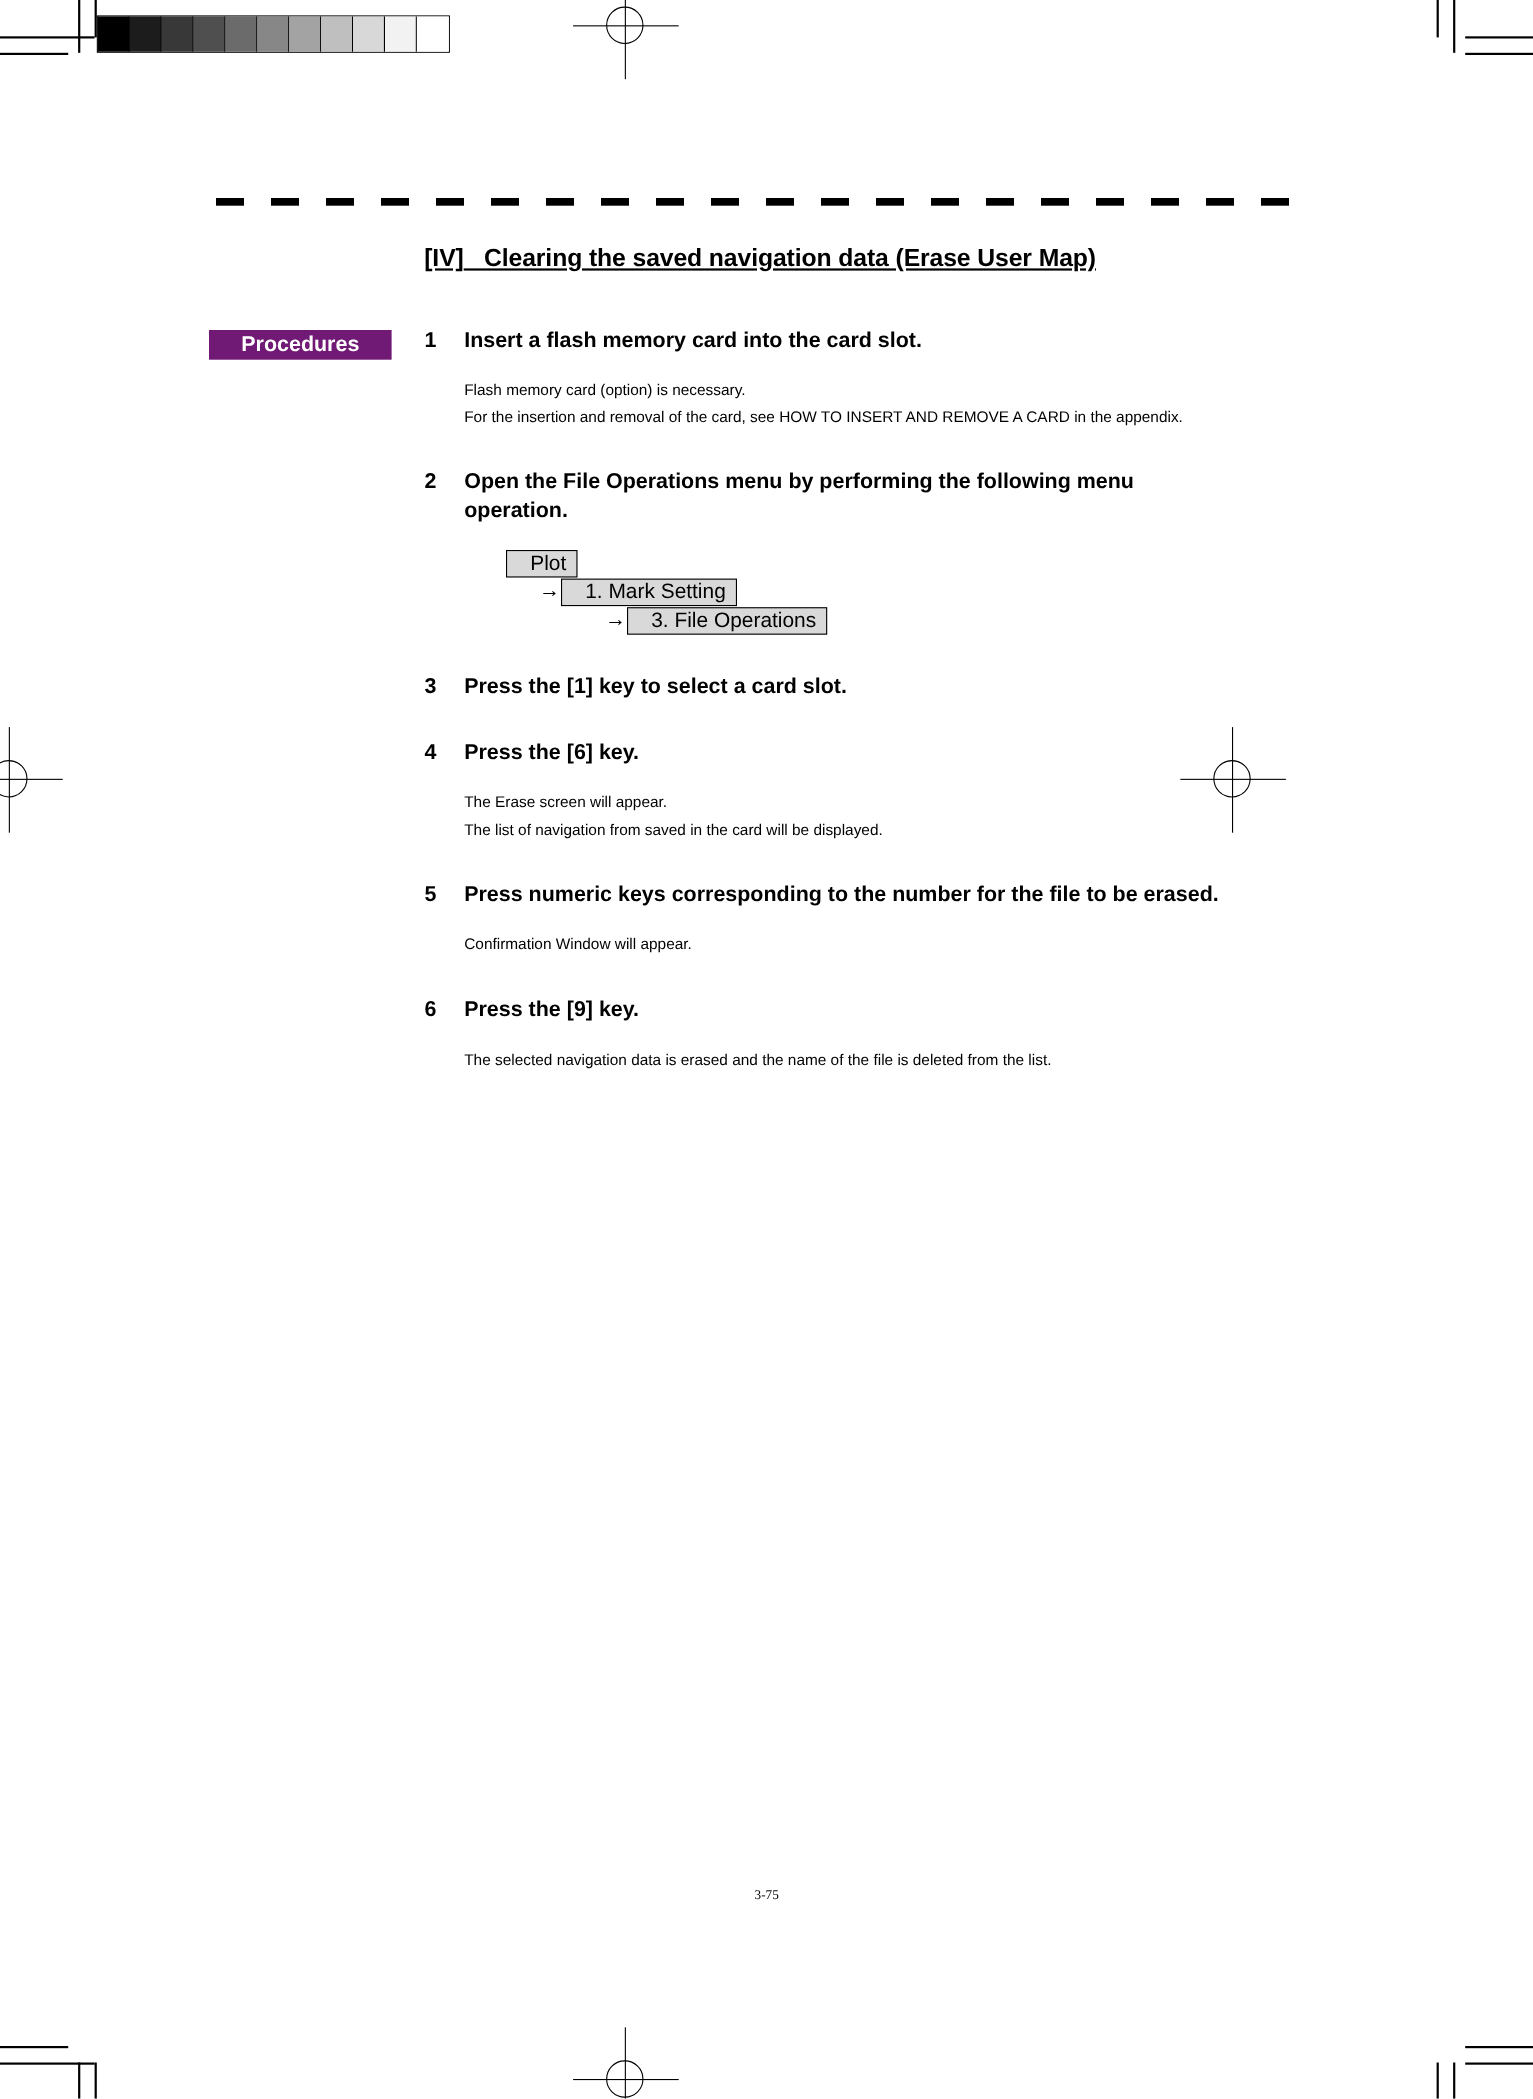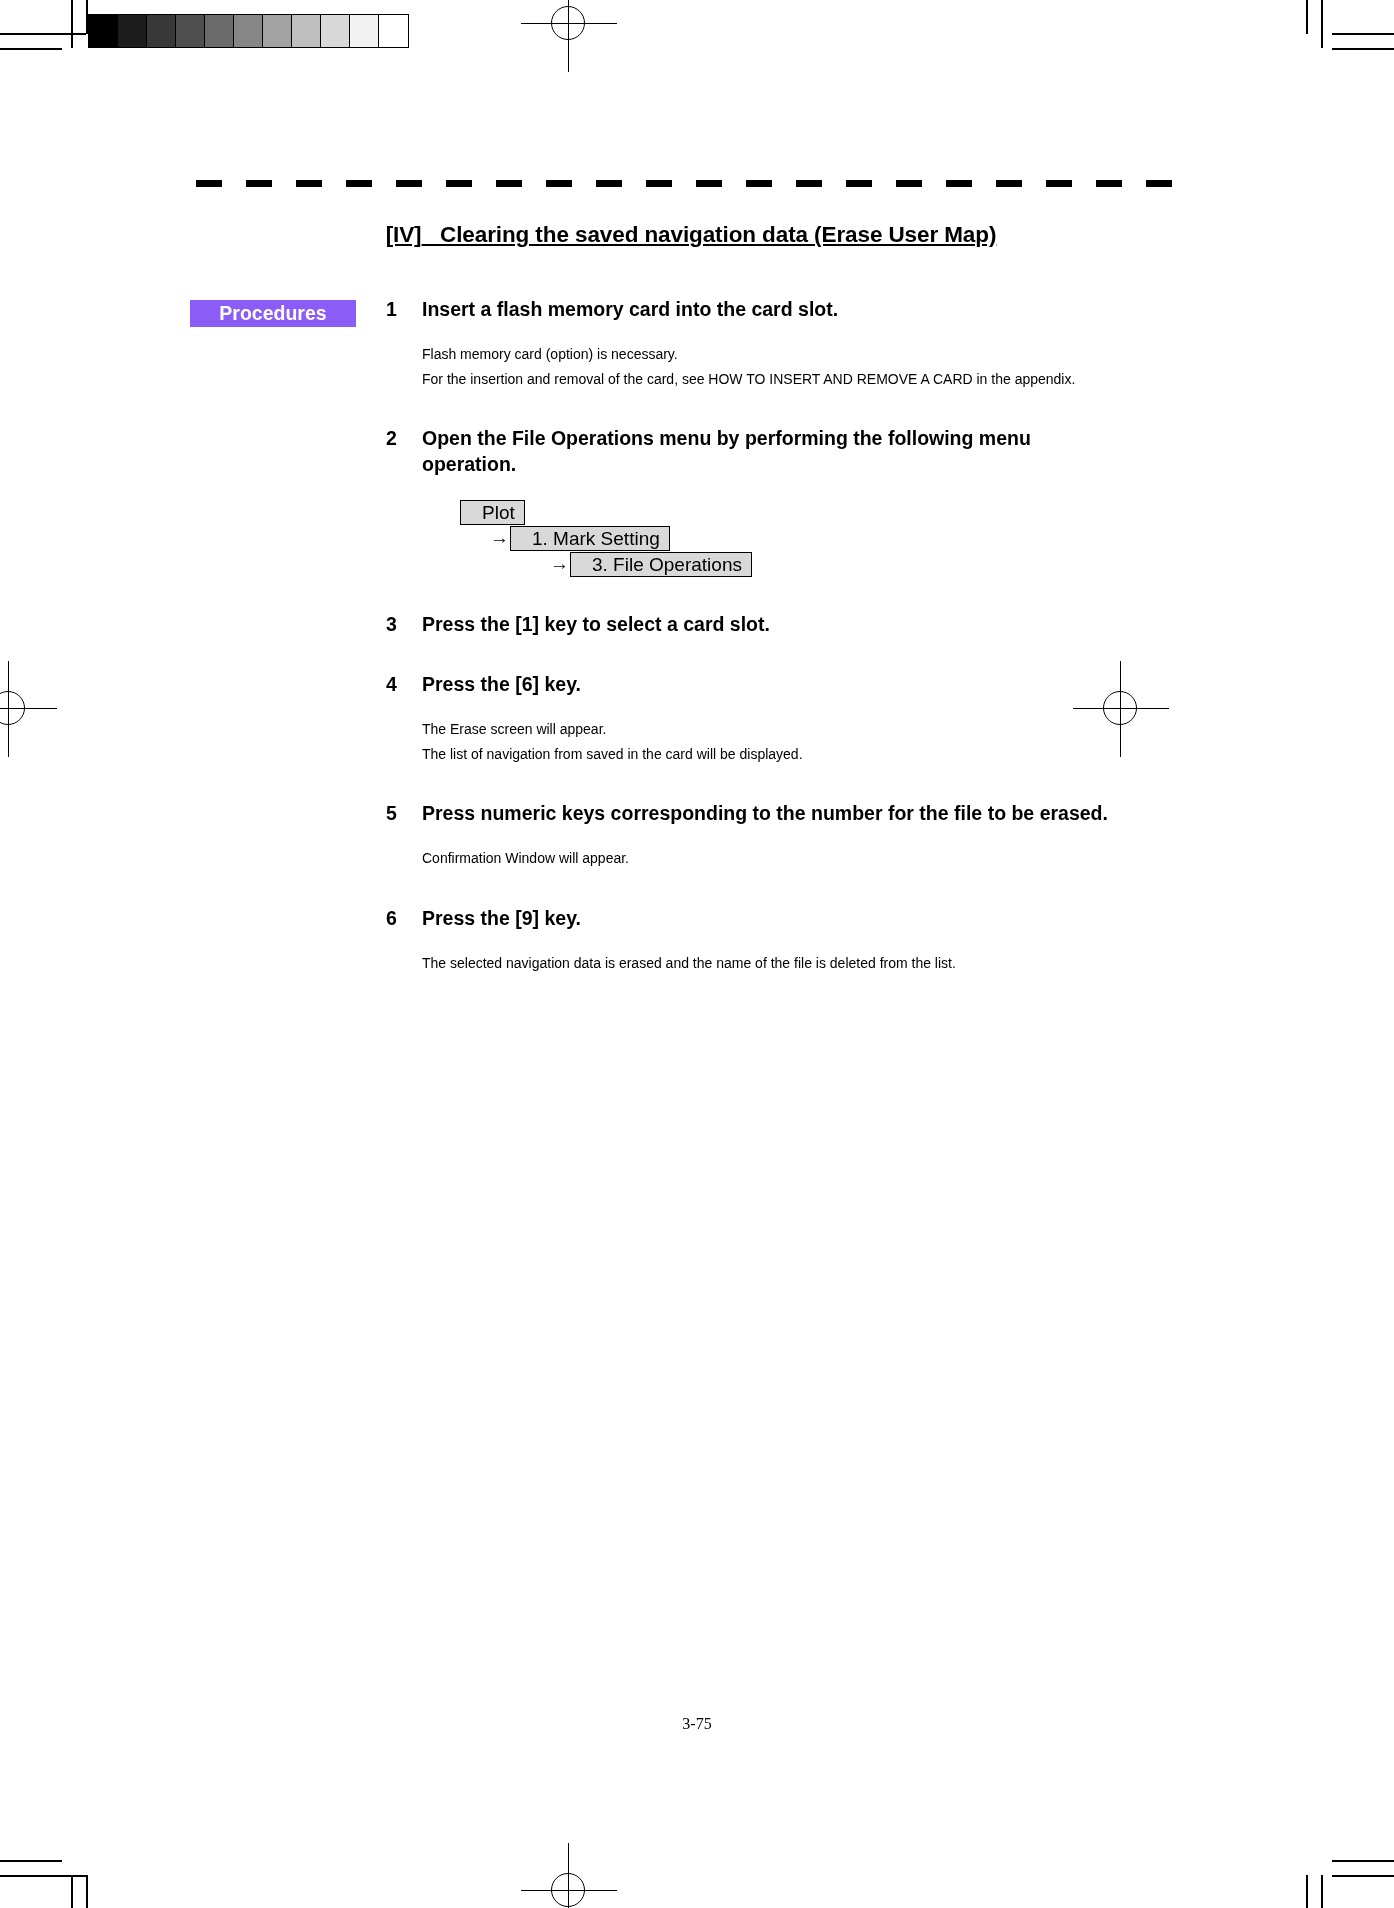--- a/index.html
+++ b/index.html
@@ -133,21 +133,21 @@
     letter-spacing: -0.1px;
   }
   .section-title u { text-decoration: underline; margin-top: 20px; }
 
   .procedures-tag {
     position: absolute;
     left: 190px;
     top: 300px;
     width: 166px;
     height: 27px;
-    background: #8b5cf6;
+    background: #701a75;
     color: #ffffff;
     font-family: "Liberation Sans", sans-serif;
     font-weight: bold;
     font-size: 19.5px;
     text-align: center;
     line-height: 27px;
   }
 
   .steps {
     position: absolute;
@@ -216,21 +216,21 @@
   .mrow.r2 { margin-left: 68px; }
   .mrow.r3 { margin-left: 128px; }
 
   .page-number {
     position: absolute;
     left: 0;
     top: 1715px;
     width: 1394px;
     text-align: center;
     font-family: "Liberation Serif", serif;
-    font-size: 16px;
+    font-size: 12px;
   }
 </style>
 </head>
 <body>
 
 <div id="page">
 
   <div class="gray-wedge">
     <div class="sw" style="background:#000000"></div>
     <div class="sw" style="background:#1c1c1c"></div>

